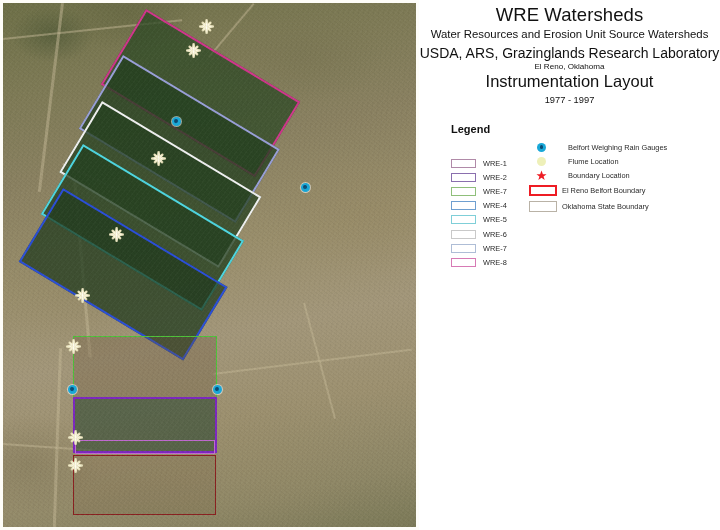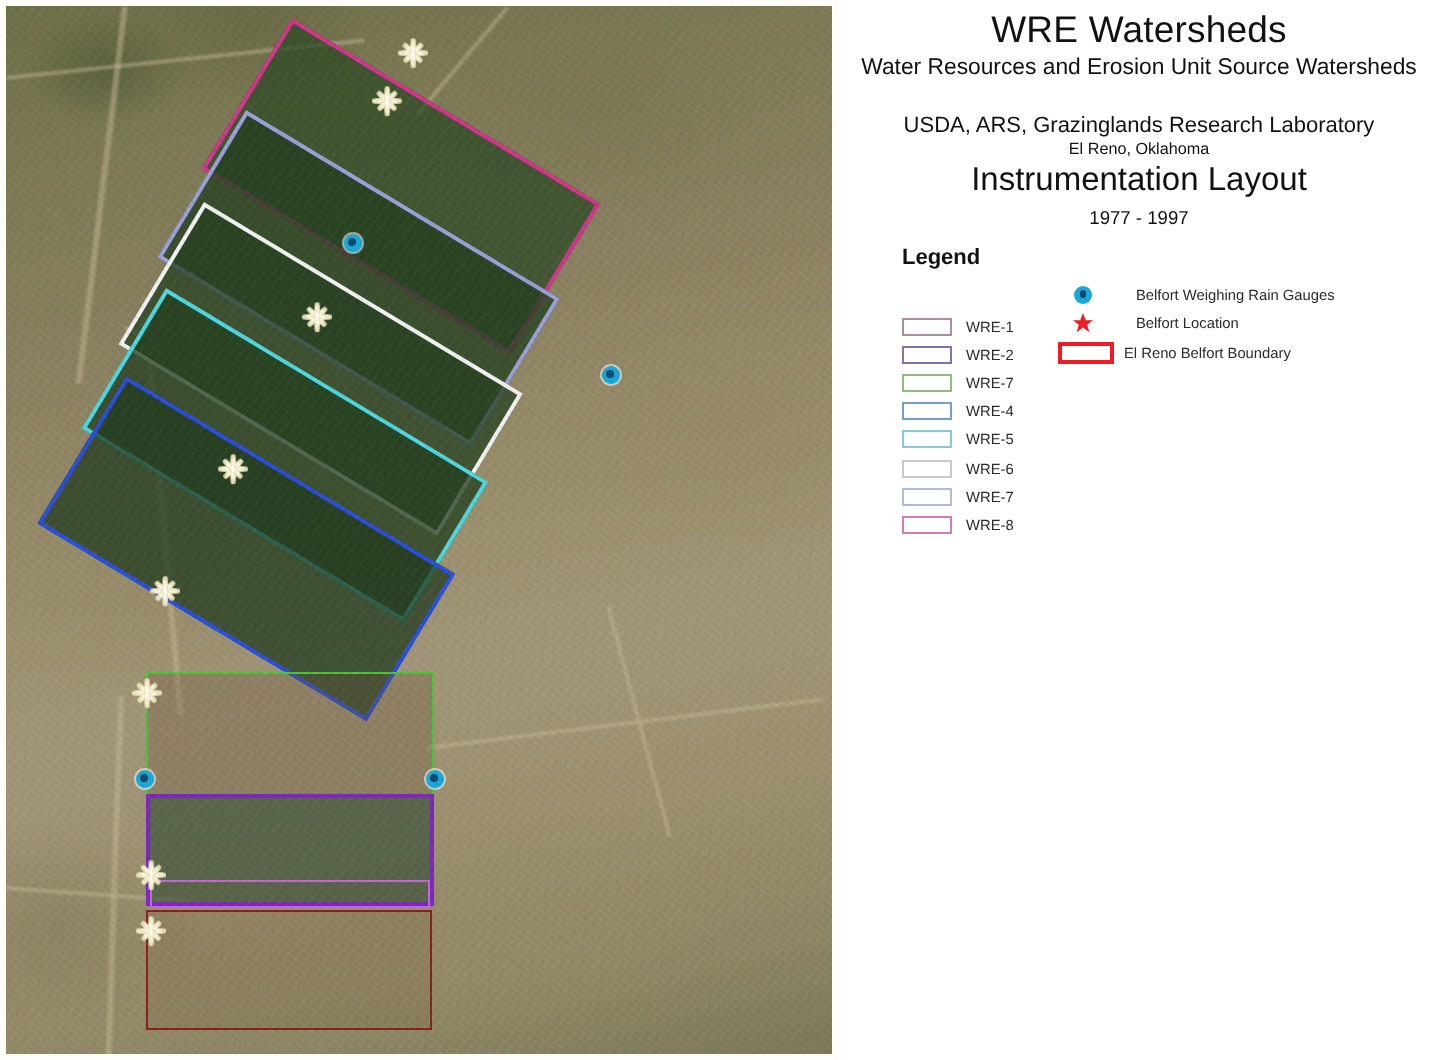--- a/index.html
+++ b/index.html
@@ -53,21 +53,21 @@
          border-radius:50%;background:#19a8d8;box-shadow:0 0 0 1px rgba(255,255,255,.55);}
   .gauge:after{content:"";position:absolute;left:2.6px;top:2.6px;width:3.8px;height:3.8px;
          border-radius:50%;background:#0b4c74;}
 
   
   #side{position:absolute;left:419px;top:0;width:301px;height:530px;background:#fff;}
 
   #titleblock{text-align:center;padding-top:4px;}
   .t1{font-size:18.5px;font-weight:normal;letter-spacing:.1px;line-height:1.18;}
   .t2{font-size:11.4px;line-height:1.22;margin-top:2px;}
-  .t3{font-size:11px;line-height:1.3;margin-top:14px;}
+  .t3{font-size:14px;line-height:1.3;margin-top:2px;}
   .t4{font-size:8.1px;line-height:1.3;}
   .t5{font-size:16.5px;font-weight:normal;margin-top:0;}
   .t6{font-size:9.3px;margin-top:4px;}
 
   
   #legend{position:absolute;left:16px;top:123px;width:285px;}
   .leg-title{font-size:11px;font-weight:bold;margin:0 0 5px 16px;}
   #leg-cols{position:relative;}
   .leg-left{position:absolute;left:16px;top:0;margin-top:16px;}
   .leg-right{position:absolute;left:94px;top:0;}
@@ -225,31 +225,41 @@
 
         <div class="leg-right">
           <div class="leg-row">
             <span class="leg-ico-wrap">
               <span class="dot-rg"></span>
               </span>
             <span class="leg-txt">Belfort Weighing Rain Gauges</span>
             </div>
           <div class="leg-row">
             <span class="leg-ico-wrap">
+              <span class="dot-fl"></span>
+              </span>
+            <span class="leg-txt">Flume Location</span>
+            </div>
+          <div class="leg-row">
+            <span class="leg-ico-wrap">
               <span class="star-pl">
                 <svg width="11" height="11" viewBox="0 0 24 24" style="position:absolute;left:-1px;top:-1px">
                   <polygon points="12,1 15,9 23,9 16.5,14 19,22 12,17 5,22 7.5,14 1,9 9,9" fill="#ee1c24"></polygon>
                 </svg>
                 </span>
               </span>
-            <span class="leg-txt">Belfort Location</span>
+            <span class="leg-txt">Boundary Location</span>
             </div>
           <div class="leg-row" style="height:16px">
             <span class="sw-big"></span>
             <span class="leg-txt" style="margin-left:5px">El Reno Belfort Boundary</span>
             </div>
+          <div class="leg-row" style="height:16px">
+            <span class="sw-state"></span>
+            <span class="leg-txt" style="margin-left:5px">Oklahoma State Boundary</span>
+            </div>
         </div>
 
       </div>
     </div>
 
   </div>
 </div>
 
 </body></html>

